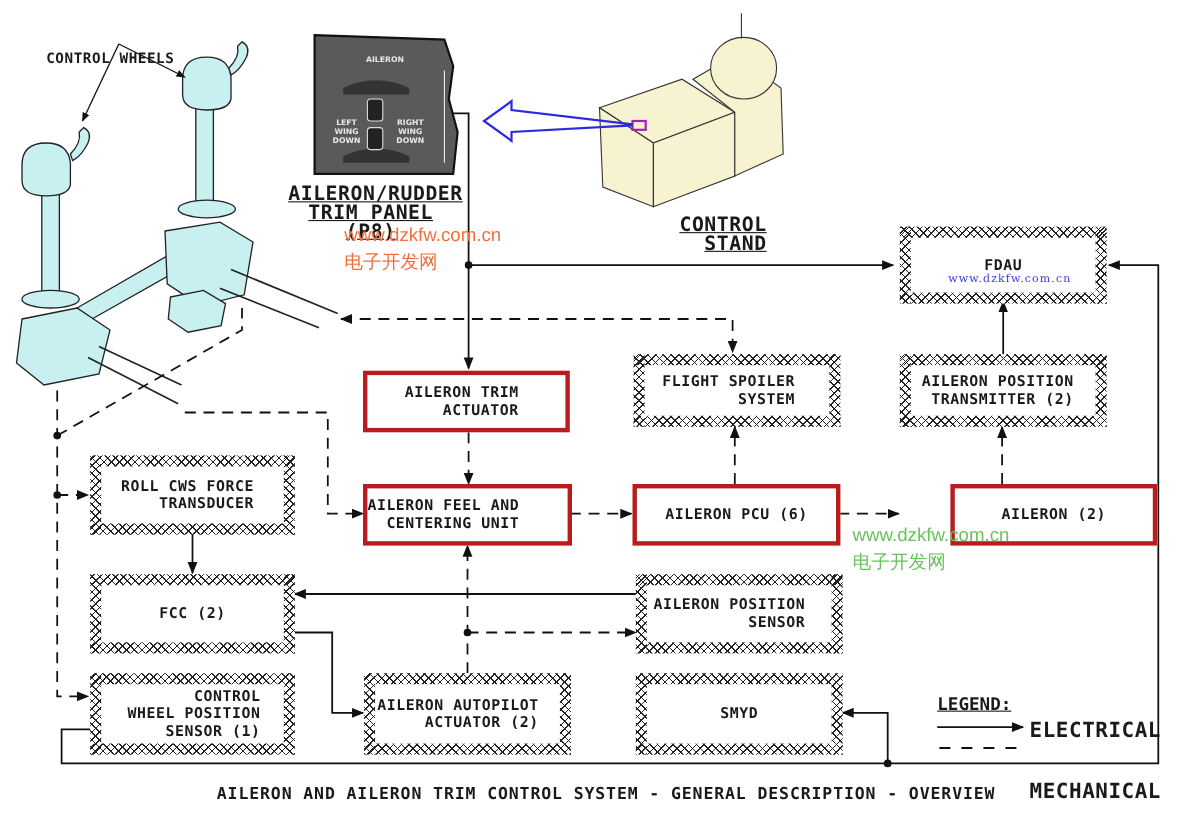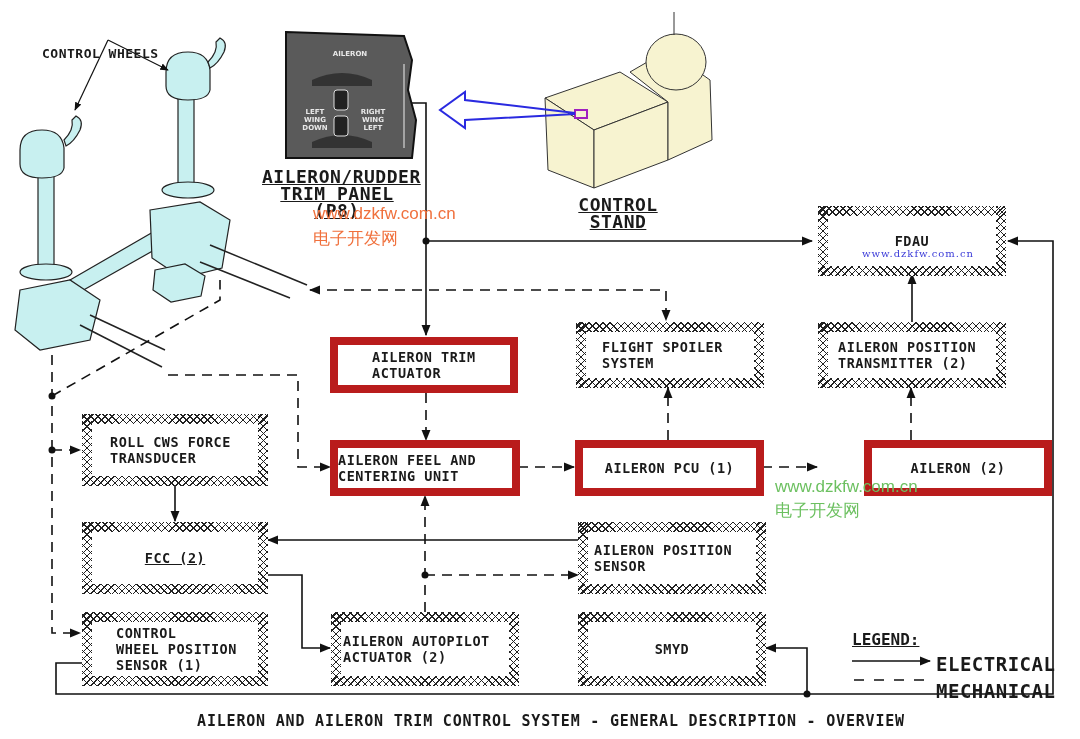--- a/index.html
+++ b/index.html
@@ -1,28 +1,28 @@
 <!DOCTYPE html>
 <html><head>
 <meta charset="utf-8">
 <style>
   html, body { margin: 0; padding: 0; background: #ffffff; }
   body { width: 1080px; height: 739px; position: relative; overflow: hidden; font-family: "DejaVu Sans Mono", monospace; }
   #diagram { position: absolute; left: 0; top: 0; width: 1080px; height: 739px; }
   .box { position: absolute; box-sizing: border-box; background: #fff; display: flex; align-items: center; color: #1a1a1a; font-family: "DejaVu Sans Mono", monospace; font-weight: bold; font-size: 13.5px; line-height: 16px; letter-spacing: 0.5px; white-space: pre-line; }
-  .box.solid { border: 8px solid #b91c1c; }
+  .box.solid { border: 4px solid #b91c1c; }
   .box.hatch { border: 10px solid transparent; background-clip: padding-box;
     border-image: repeating-linear-gradient(45deg, #222 0 1px, #fff 1px 5px) 10; }
   .box.hatch::before { content: ""; position: absolute; inset: -10px; pointer-events: none;
     background:
       repeating-linear-gradient(-45deg, #222 0 1px, transparent 1px 5px) top/100% 10px no-repeat,
       repeating-linear-gradient(-45deg, #222 0 1px, transparent 1px 5px) bottom/100% 10px no-repeat,
       repeating-linear-gradient(-45deg, #222 0 1px, transparent 1px 5px) left/10px 100% no-repeat,
       repeating-linear-gradient(-45deg, #222 0 1px, transparent 1px 5px) right/10px 100% no-repeat; }
-  .box .lbl { position: relative; z-index: 1; }
+  .box .lbl { position: relative; z-index: 1; text-align: right; }
   .center { justify-content: center; text-align: center; }
   .left { justify-content: flex-start; }
   .caption { position: absolute; font-family: "DejaVu Sans Mono", monospace; font-weight: bold; font-size: 18px; color: #1a1a1a; text-decoration: underline; letter-spacing: 0.5px; line-height: 17px; white-space: pre-line; text-align: center; }
   .label { position: absolute; font-family: "DejaVu Sans Mono", monospace; font-weight: bold; color: #1a1a1a; letter-spacing: 0.5px; margin-top: 22px; }
   .wm-orange { position: absolute; color: #f0703c; font-family: "Liberation Sans", sans-serif; font-size: 17px; line-height: 22px; }
   .wm-green { position: absolute; color: #6cc060; font-family: "Liberation Sans", sans-serif; font-size: 17px; line-height: 22px; }
   .wm-blue { position: absolute; color: #3b3bd8; font-family: "DejaVu Serif", serif; font-size: 10px; letter-spacing: 1px; }
   #title { position: absolute; left: 0; width: 1080px; top: 712px; text-align: center; font-family: "DejaVu Sans Mono", monospace; font-weight: bold; font-size: 15px; letter-spacing: 0.8px; color: #1a1a1a; padding-left: 11px; }
   #panel { position: absolute; left: 284px; top: 30px; width: 135px; height: 130px; }
   .panel-text { position: absolute; font-family: "DejaVu Sans", sans-serif; font-weight: bold; font-size: 7px; line-height: 8px; color: #e8e8e8; text-align: center; white-space: pre-line; }
@@ -129,27 +129,27 @@
     <path d="M28,112 q30,-14 60,0 l0,6 l-60,0 z" fill="#333"></path>
     <rect x="50" y="60" width="14" height="20" rx="3" fill="#222" stroke="#ddd"></rect>
     <rect x="50" y="86" width="14" height="20" rx="3" fill="#222" stroke="#ddd"></rect>
   </svg>
   <div class="panel-text" style="left:36px;top:20px;width:60px;">AILERON</div>
   <div class="panel-text" style="left:16px;top:78px;width:30px;">LEFT
 WING
 DOWN</div>
   <div class="panel-text" style="left:72px;top:78px;width:34px;">RIGHT
 WING
-LEFT</div>
+DOWN</div>
 </div>
 
 <div class="label" style="left:42px;top:24px;font-size:13px;">CONTROL WHEELS</div>
 <div class="caption" style="left:262px;top:168px;width:150px;">AILERON/RUDDER
 TRIM PANEL (P8)</div>
-<div class="caption" style="left:553px;top:196px;width:130px;">CONTROL STAND</div>
+<div class="caption" style="left:567px;top:196px;width:130px;text-align:right;">CONTROL STAND</div>
 
 <div class="box hatch center" style="left:818px;top:206px;width:188px;height:70px;">
   <span class="lbl">FDAU</span>
 </div>
 <div class="box hatch left" style="left:818px;top:322px;width:188px;height:66px;padding-left:10px;">
   <span class="lbl">AILERON POSITION
 TRANSMITTER (2)</span>
 </div>
 <div class="box hatch left" style="left:576px;top:322px;width:188px;height:66px;padding-left:16px;">
   <span class="lbl">FLIGHT SPOILER
@@ -161,26 +161,26 @@
 </div>
 <div class="box hatch left" style="left:82px;top:414px;width:186px;height:72px;padding-left:18px;">
   <span class="lbl">ROLL CWS FORCE
 TRANSDUCER</span>
 </div>
 <div class="box solid left" style="left:330px;top:440px;width:190px;height:56px;">
   <span class="lbl">AILERON FEEL AND
 CENTERING UNIT</span>
 </div>
 <div class="box solid center" style="left:575px;top:440px;width:189px;height:56px;">
-  <span class="lbl">AILERON PCU (1)</span>
+  <span class="lbl">AILERON PCU (6)</span>
 </div>
 <div class="box solid center" style="left:864px;top:440px;width:188px;height:56px;">
   <span class="lbl">AILERON (2)</span>
 </div>
-<div class="box hatch center" style="left:82px;top:522px;width:186px;height:72px;text-decoration:underline;">
+<div class="box hatch center" style="left:82px;top:522px;width:186px;height:72px;">
   <span class="lbl">FCC (2)</span>
 </div>
 <div class="box hatch left" style="left:578px;top:522px;width:188px;height:72px;padding-left:6px;">
   <span class="lbl">AILERON POSITION
 SENSOR</span>
 </div>
 <div class="box hatch left" style="left:82px;top:612px;width:186px;height:74px;padding-left:24px;">
   <span class="lbl">CONTROL
 WHEEL POSITION
 SENSOR (1)</span>
@@ -188,21 +188,21 @@
 <div class="box hatch left" style="left:331px;top:612px;width:188px;height:74px;padding-left:2px;">
   <span class="lbl">AILERON AUTOPILOT
 ACTUATOR (2)</span>
 </div>
 <div class="box hatch center" style="left:578px;top:612px;width:188px;height:74px;">
   <span class="lbl">SMYD</span>
 </div>
 
 <div id="legend-title">LEGEND:</div>
 <div class="legend-item" style="top:653px;">ELECTRICAL</div>
-<div class="legend-item" style="top:680px;">MECHANICAL</div>
+<div class="legend-item" style="top:708px;">MECHANICAL</div>
 
 <div class="wm-orange" style="left:313px;top:203px;">www.dzkfw.com.cn</div>
 <div class="wm-orange" style="left:313px;top:228px;">电子开发网</div>
 <div class="wm-green" style="left:775px;top:476px;">www.dzkfw.com.cn</div>
 <div class="wm-green" style="left:775px;top:500px;">电子开发网</div>
 <div class="wm-blue" style="left:862px;top:248px;">www.dzkfw.com.cn</div>
 
 <div id="title">AILERON AND AILERON TRIM CONTROL SYSTEM - GENERAL DESCRIPTION - OVERVIEW</div>
 
 </body></html>

